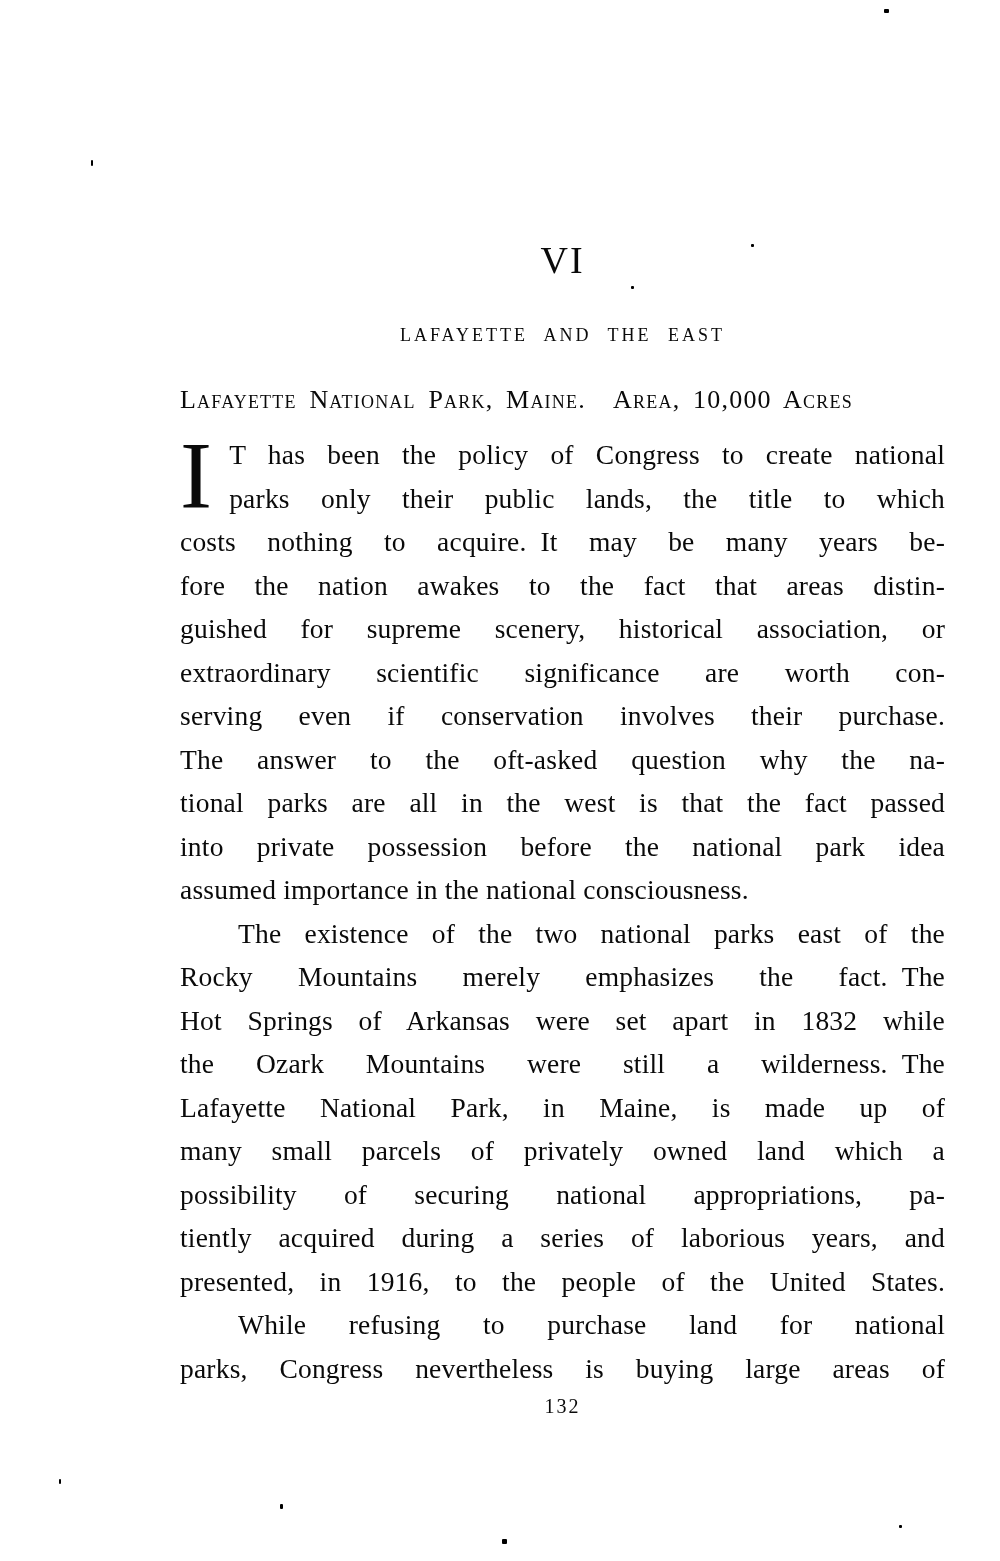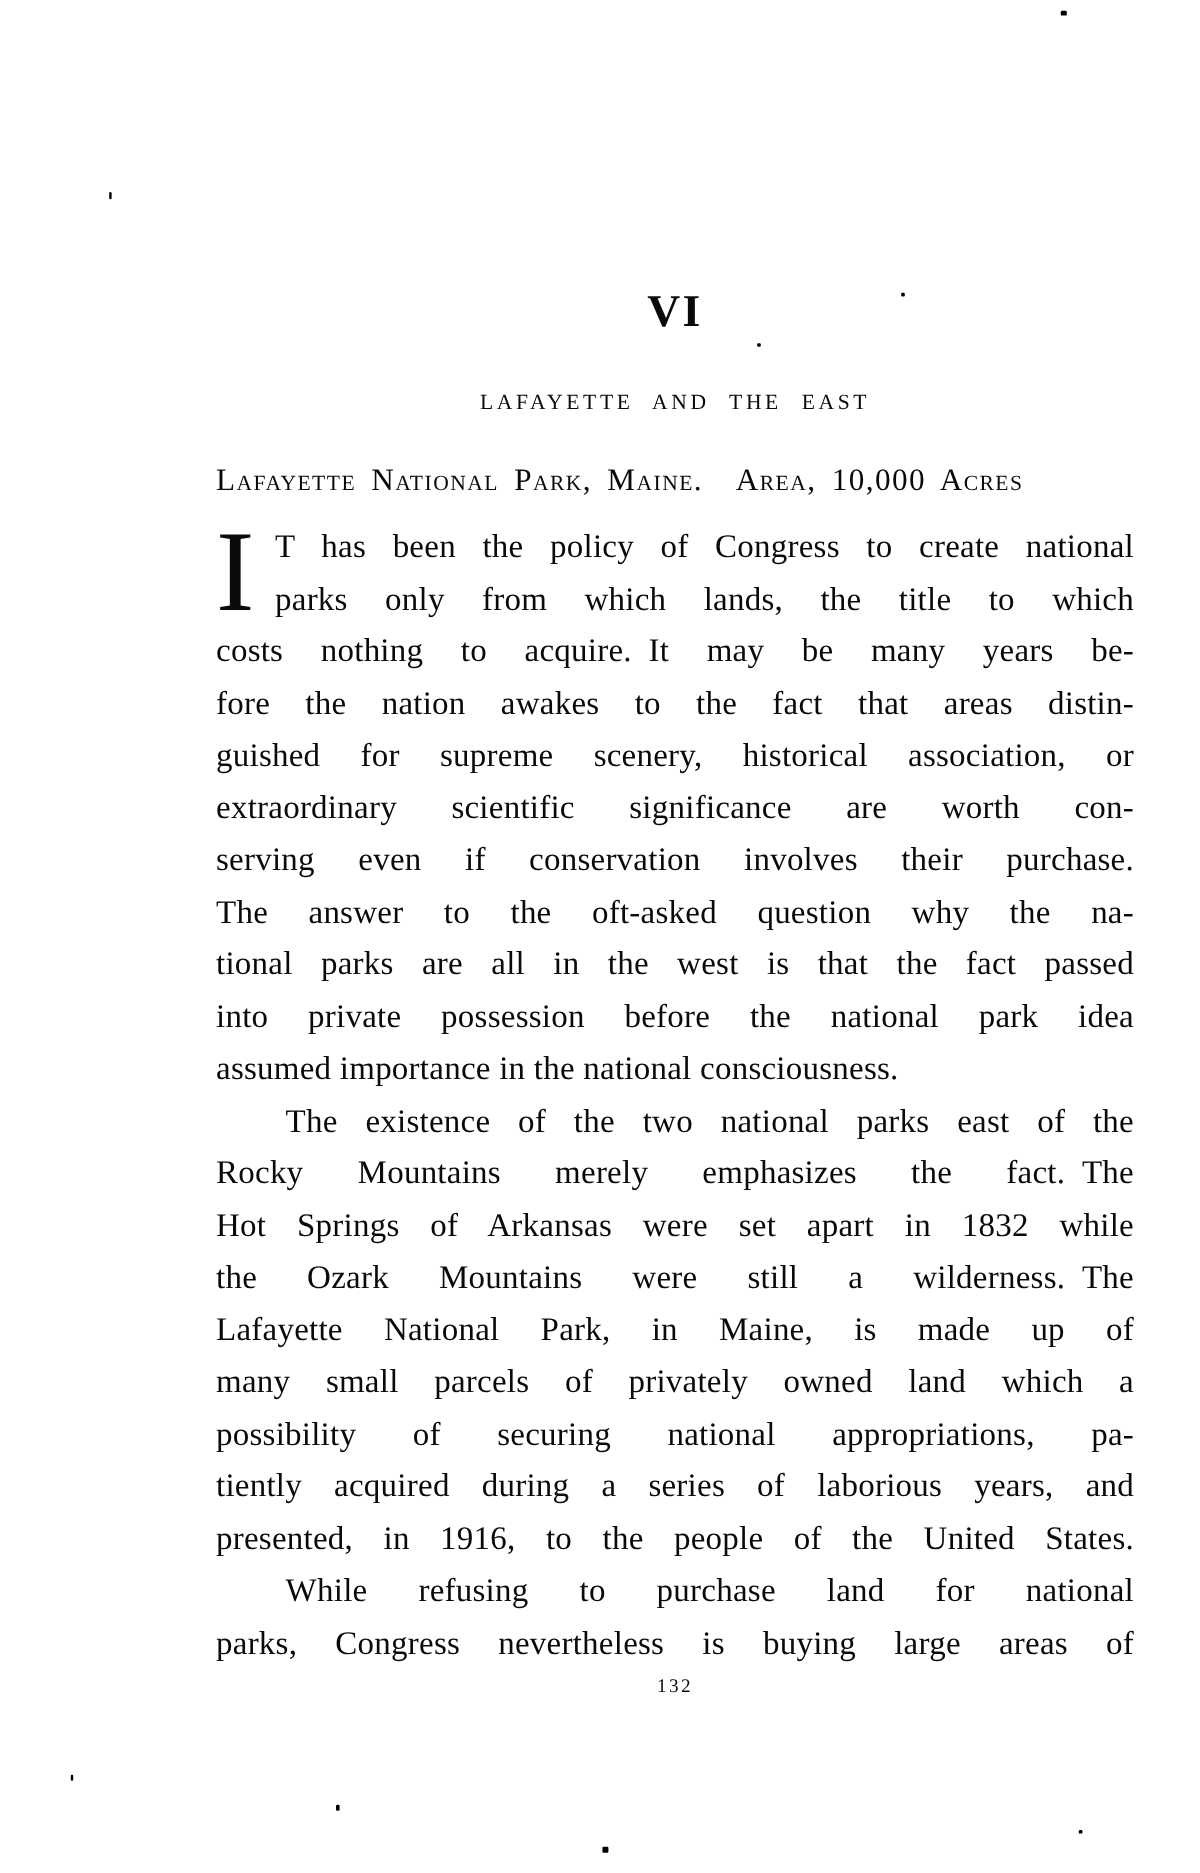--- a/index.html
+++ b/index.html
@@ -19,21 +19,21 @@
   .text-block {
     position: absolute;
     left: 180px;
     top: 0;
     width: 765px;
   }
   .chapter-number {
     margin-top: 240px;
     font-size: 38px;
     line-height: 40px;
-    font-weight: bold;
+    font-weight: normal;
     letter-spacing: 2px;
     text-align: center;
   }
   .chapter-title {
     margin-top: 40px;
     font-size: 18px;
     line-height: 30px;
     letter-spacing: 3px;
     word-spacing: 9px;
     text-align: center;
@@ -72,21 +72,21 @@
   }
   .drop-cap {
     float: left;
     height: 87px;
     font-size: 96px;
     line-height: 86px;
     margin: 0 17px 0 0;
   }
   .page-number {
     margin-top: 8px;
-    font-size: 16px;
+    font-size: 20px;
     line-height: 16px;
     letter-spacing: 2px;
     text-align: center;
   }
   .speck {
     position: absolute;
     background: #000;
     border-radius: 1px;
   }
 </style>
@@ -100,21 +100,21 @@
 
     <div class="chapter-title">LAFAYETTE AND THE EAST</div>
 
     <div class="chapter-subtitle">Lafayette National Park, Maine. Area, 10,000 Acres</div>
 
     <div class="body-text">
 
       <section class="paragraph">
         <span class="drop-cap">I</span>
         <div class="line">T has been the policy of Congress to create national</div>
-        <div class="line">parks only from which lands, the title to which</div>
+        <div class="line">parks only their public lands, the title to which</div>
         <div class="line">costs nothing to acquire. It may be many years be-</div>
         <div class="line">fore the nation awakes to the fact that areas distin-</div>
         <div class="line">guished for supreme scenery, historical association, or</div>
         <div class="line">extraordinary scientific significance are worth con-</div>
         <div class="line">serving even if conservation involves their purchase.</div>
         <div class="line">The answer to the oft-asked question why the na-</div>
         <div class="line">tional parks are all in the west is that the fact passed</div>
         <div class="line">into private possession before the national park idea</div>
         <div class="line para-end">assumed importance in the national consciousness.</div>
       </section>

